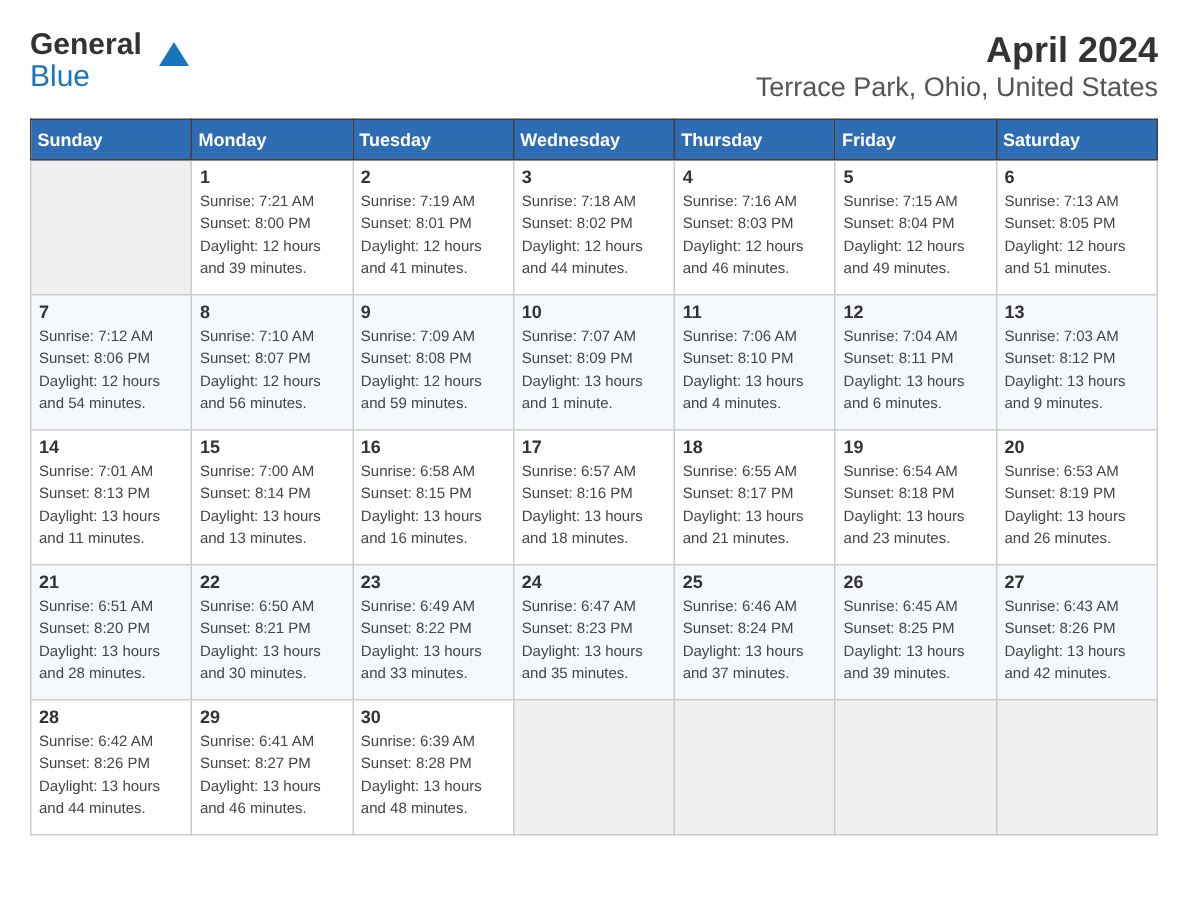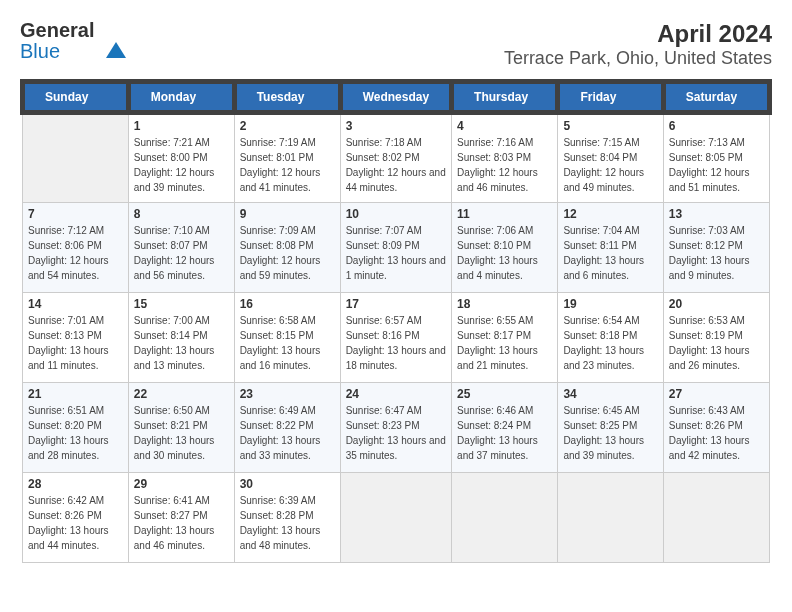--- a/index.html
+++ b/index.html
@@ -34,25 +34,25 @@
       color: #555;
     }
     table {
       width: 100%;
       border-collapse: collapse;
       font-size: 11px;
     }
     th {
       background-color: #2e6db4;
       color: #fff;
-      padding: 6px 20px;
+      padding: 6px 4px;
       text-align: left;
       font-size: 12px;
       font-weight: bold;
-      border: 5px solid #404040;
+      border: 1px solid #404040;
     }
     td {
       border: 1px solid #ccc;
       padding: 4px 5px;
       vertical-align: top;
       min-height: 70px;
       height: 90px;
       color: #333;
       width: 14.28%;
     }
@@ -71,21 +71,21 @@
     }
     tr:nth-child(even) td { background: #f5f8fc; }
     tr:nth-child(odd) td { background: #fff; }
     td.empty { background: #f0f0f0 !important; }
   </style>
 </head>
 <body>
 
 <div class="header-area">
   <div class="logo">
-    <div style="display:flex;align-items:flex-end;gap:8px;">
+    <div style="display:flex;align-items:center;gap:8px;">
       <div style="display:flex;flex-direction:column;line-height:1.05;">
         <span style="font-size:20px;font-weight:bold;color:#333;">General</span>
         <span style="font-size:20px;font-weight:normal;color:#1a75bb;">Blue</span>
       </div>
       <svg width="22" height="22" viewBox="0 0 22 22" style="margin-left:2px;margin-top:-8px;">
         <polygon points="2,18 12,2 22,18" fill="#1a75bb"></polygon>
       </svg>
     </div>
   </div>
   <div class="title-block">
@@ -259,21 +259,21 @@
           Sunrise: 6:47 AM<br>Sunset: 8:23 PM<br>Daylight: 13 hours and 35 minutes.
         </div>
       </td>
         <td>
         <div class="day-num">25</div>
         <div class="day-info">
           Sunrise: 6:46 AM<br>Sunset: 8:24 PM<br>Daylight: 13 hours and 37 minutes.
         </div>
       </td>
         <td>
-        <div class="day-num">34</div>
+        <div class="day-num">26</div>
         <div class="day-info">
           Sunrise: 6:45 AM<br>Sunset: 8:25 PM<br>Daylight: 13 hours and 39 minutes.
         </div>
       </td>
         <td>
         <div class="day-num">27</div>
         <div class="day-info">
           Sunrise: 6:43 AM<br>Sunset: 8:26 PM<br>Daylight: 13 hours and 42 minutes.
         </div>
       </td>

